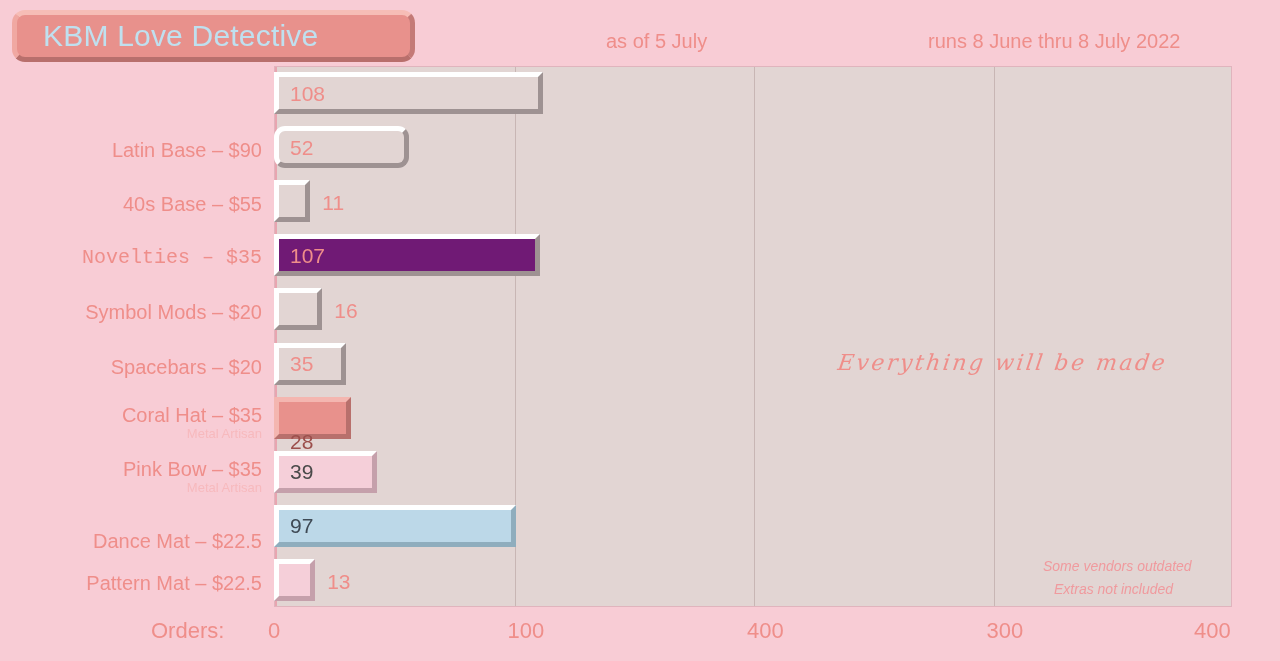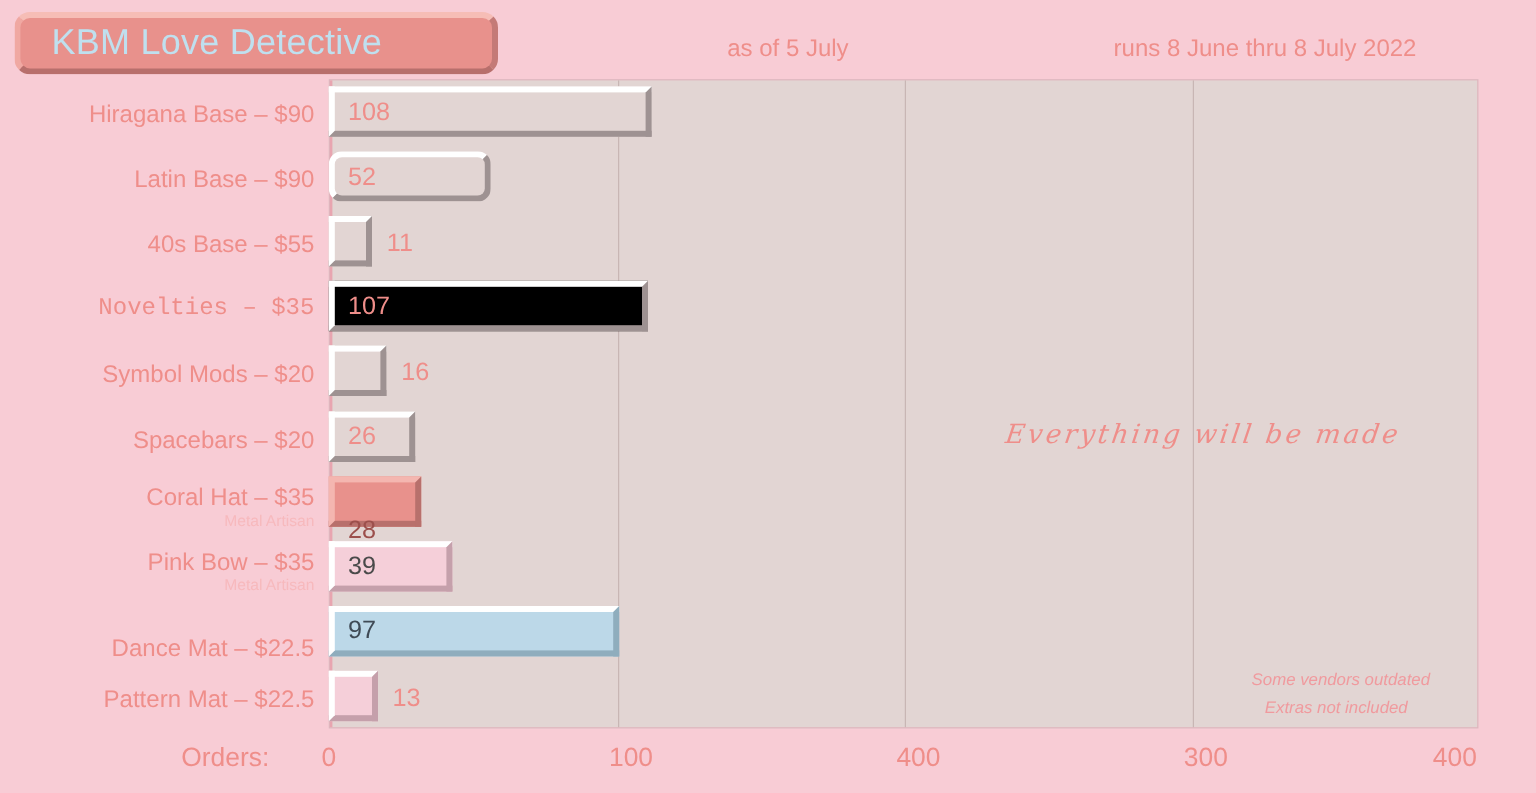--- a/index.html
+++ b/index.html
@@ -189,51 +189,50 @@
   <div id="plot-leftedge"></div>
   <div id="gridlines">
       <div class="gridline" style="left: 239.5px;"></div>
       <div class="gridline" style="left: 479px;"></div>
       <div class="gridline" style="left: 718.5px;"></div>
     </div>
 </div>
 
 <div id="rows">
     <div class="row" style="top: 0px;">
-      <div class="row-label" style="top: 20px;">Hiragana Base – $90</div>
       <div class="bar" style="width: 268.66px; top: 6.05px; background: rgb(226, 213, 211); border-color: rgb(255, 255, 255) rgb(158, 146, 146) rgb(158, 146, 146) rgb(255, 255, 255);">
         <span class="bar-value" style="color: rgb(239, 142, 138);">108</span>
       </div>
     </div>
     <div class="row" style="top: 54.1px;">
       <div class="row-label" style="top: 20px;">Latin Base – $90</div>
       <div class="bar" style="width: 134.54px; top: 6.05px; background: rgb(226, 213, 211); border-color: rgb(255, 255, 255) rgb(158, 146, 146) rgb(158, 146, 146) rgb(255, 255, 255); border-radius: 11px;">
         <span class="bar-value" style="color: rgb(239, 142, 138);">52</span>
       </div>
     </div>
     <div class="row" style="top: 108.2px;">
       <div class="row-label" style="top: 20px;">40s Base – $55</div>
       <div class="bar" style="width: 36.345px; top: 6.05px; background: rgb(226, 213, 211); border-color: rgb(255, 255, 255) rgb(158, 146, 146) rgb(158, 146, 146) rgb(255, 255, 255);"></div>
       <span class="bar-value-out" style="left: 322.345px; top: 18.05px;">11</span>
     </div>
     <div class="row" style="top: 162.3px;">
       <div class="row-label" style="top: 20px; font-family: Liberation Mono, monospace;">Novelties – $35</div>
-      <div class="bar" style="width: 266.265px; top: 6.05px; background: #000000; border-color: rgb(255, 255, 255) rgb(158, 146, 146) rgb(158, 146, 146) rgb(255, 255, 255);">
+      <div class="bar" style="width: 266.265px; top: 6.05px; background: #701a75; border-color: rgb(255, 255, 255) rgb(158, 146, 146) rgb(158, 146, 146) rgb(255, 255, 255);">
         <span class="bar-value" style="color: rgb(239, 142, 138);">107</span>
       </div>
     </div>
     <div class="row" style="top: 216.4px;">
       <div class="row-label" style="top: 20px;">Symbol Mods – $20</div>
       <div class="bar" style="width: 48.32px; top: 6.05px; background: rgb(226, 213, 211); border-color: rgb(255, 255, 255) rgb(158, 146, 146) rgb(158, 146, 146) rgb(255, 255, 255);"></div>
       <span class="bar-value-out" style="left: 334.32px; top: 18.05px;">16</span>
     </div>
     <div class="row" style="top: 270.5px;">
       <div class="row-label" style="top: 20px;">Spacebars – $20</div>
       <div class="bar" style="width: 72.27px; top: 6.05px; background: rgb(226, 213, 211); border-color: rgb(255, 255, 255) rgb(158, 146, 146) rgb(158, 146, 146) rgb(255, 255, 255);">
-        <span class="bar-value" style="color: rgb(239, 142, 138);">26</span>
+        <span class="bar-value" style="color: rgb(239, 142, 138);">35</span>
       </div>
     </div>
     <div class="row" style="top: 324.6px; padding-left: 37px;">
       <div class="row-label" style="top: 14px;">Coral Hat – $35</div>
       <div class="row-sublabel" style="top: 36px;">Metal Artisan</div>
       <div class="bar" style="width: 77.06px; top: 6.05px; background: rgb(232, 145, 140); border-color: rgb(244, 182, 176) rgb(184, 112, 108) rgb(184, 112, 108) rgb(244, 182, 176);">
         <span class="bar-value" style="color: rgb(156, 79, 76); margin-top: 48px;">28</span>
       </div>
     </div>
     <div class="row" style="top: 378.7px;">

